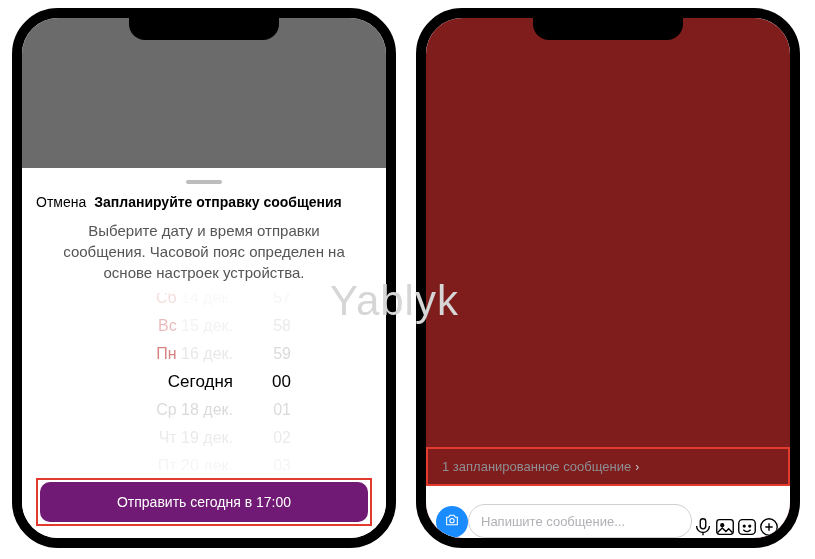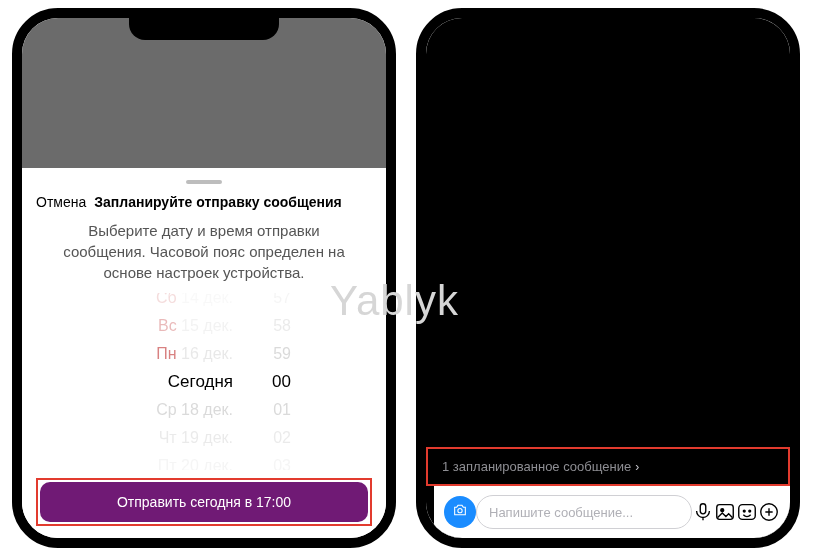--- a/index.html
+++ b/index.html
@@ -127,44 +127,44 @@
       text-align: center;
       padding: 12px 0;
       font-size: 14px;
       font-weight: 500;
       border-radius: 10px;
     }
     
     .phone2 .chat-area {
       position: absolute;
       top: 0; left: 0; right: 0; bottom: 0;
-      background: #000000;
+      background: #7f1d1d;
     }
     .scheduled-bar-wrap {
       position: absolute;
       left: 0; right: 0;
       bottom: 52px;
       border: 2px solid #e23b2e;
       padding: 4px 0;
     }
     .scheduled-bar {
       padding: 6px 14px;
       font-size: 13px;
       color: #8e8e93;
       display: flex;
       align-items: center;
       gap: 4px;
     }
     .scheduled-bar .chev { font-size: 12px; color: #c7c7cc; }
     .composer {
       position: absolute;
-      left: 8px; right: 0; bottom: 0;
+      left: 0; right: 0; bottom: 0;
       height: 52px;
       display: flex;
-      align-items: center;
+      align-items: flex-end;
       padding: 0 10px;
       gap: 0;
       background: #fff;
     }
     .cam-btn {
       width: 32px; height: 32px;
       border-radius: 50%;
       background: #1a8cff;
       display: flex;
       align-items: center; justify-content: center;

